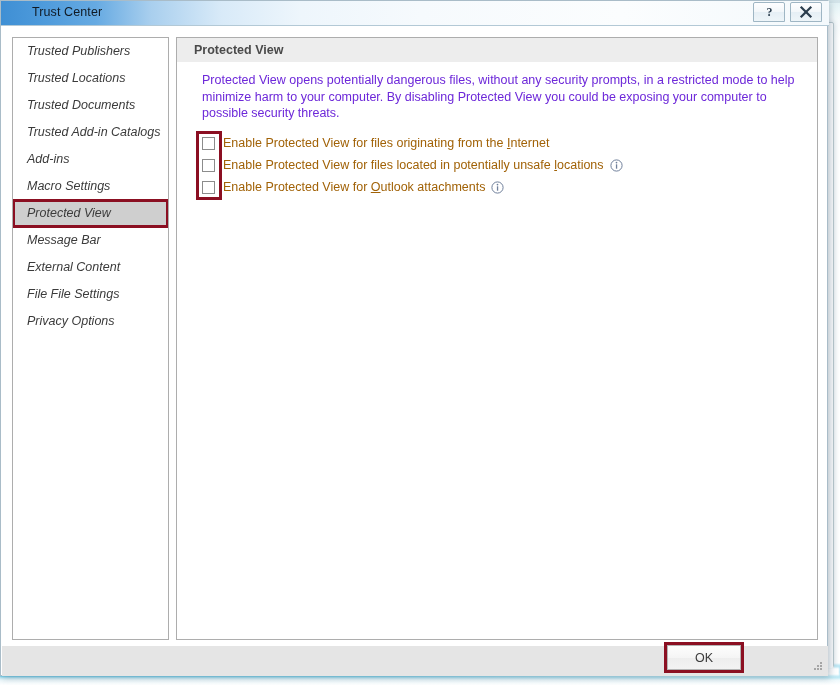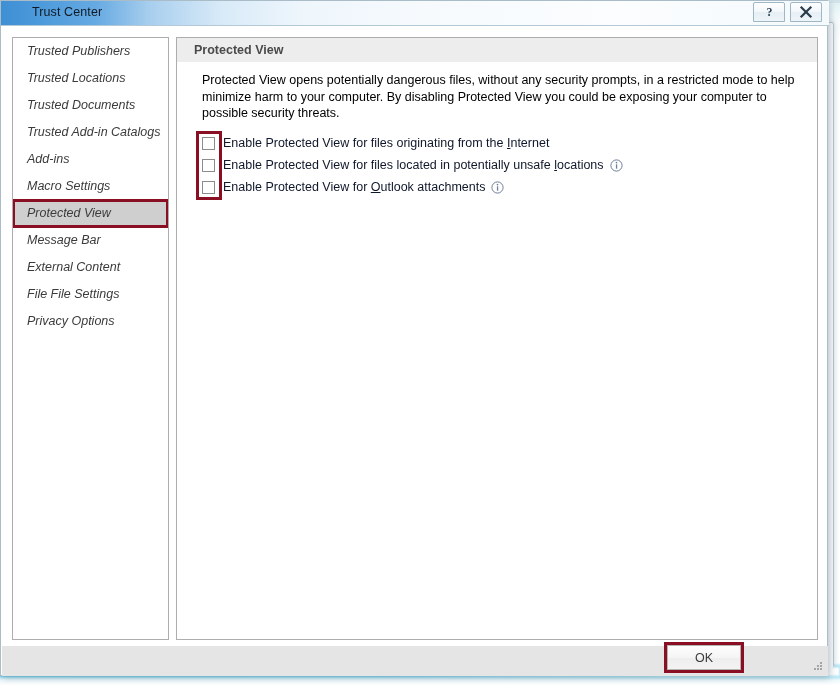--- a/index.html
+++ b/index.html
@@ -148,21 +148,21 @@
     font-size: 12.5px;
     font-weight: bold;
     color: #4a4a4a;
     box-sizing: border-box;
   }
   #content-desc {
     position: absolute;
     left: 25px; top: 34px;
     width: 595px;
     font-size: 12.5px;
-    color: #000000;
+    color: #6d28d9;
     line-height: 16.5px;
   }
   #checkgroup {
     position: absolute;
     left: 19px; top: 94px;
     width: 600px;
   }
   .check-row {
     position: relative;
     height: 22px;
@@ -173,21 +173,21 @@
     width: 13px; height: 13px;
     background: #ffffff;
     border: 1px solid #8c8c8c;
     box-sizing: border-box;
     margin-left: 6px;
     margin-right: 8px;
     flex: 0 0 auto;
   }
   .check-label {
     font-size: 12.5px;
-    color: #0f172a;
+    color: #a16207;
     white-space: nowrap;
   }
   .check-label u { text-decoration: underline; }
   .info-icon {
     margin-left: 6px;
     display: inline-flex;
     vertical-align: -2px;
   }
   #checkbox-annotation {
     position: absolute;

